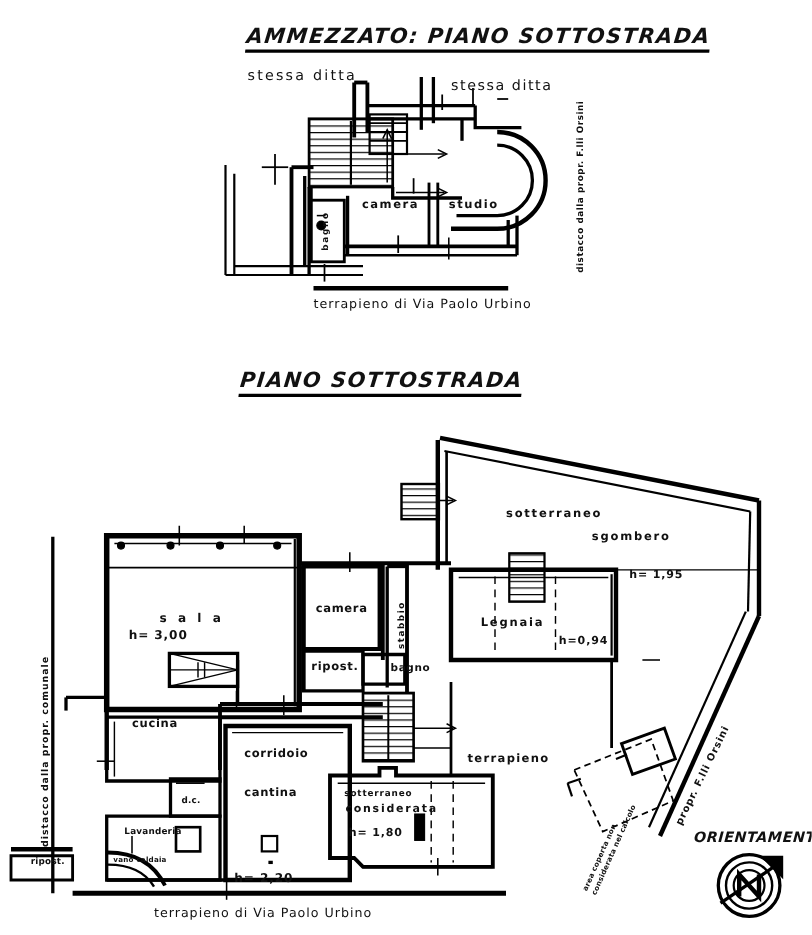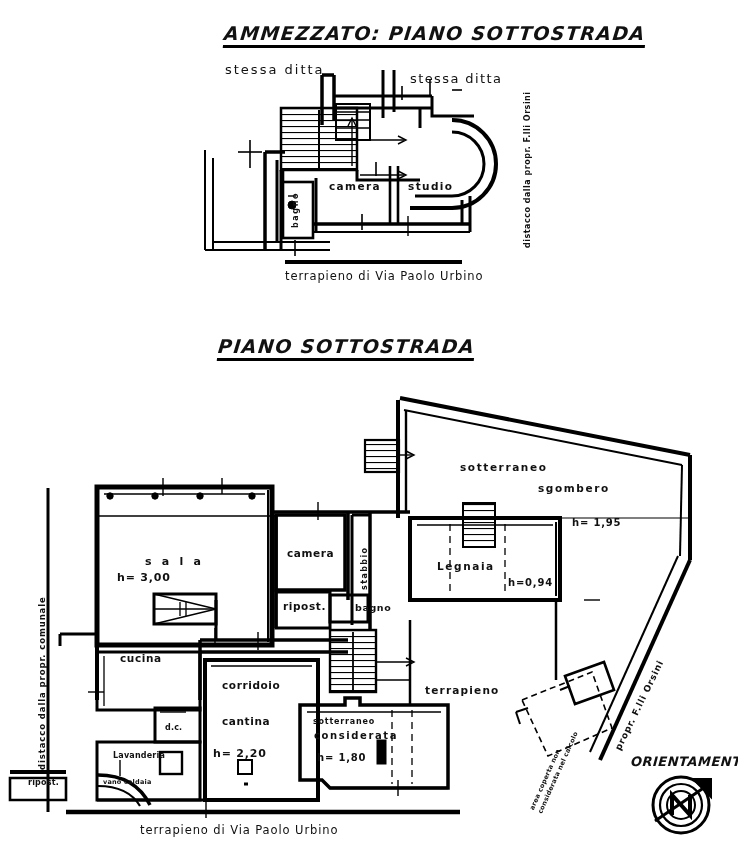--- a/index.html
+++ b/index.html
@@ -378,21 +378,21 @@
   <div class="lbl hgt" style="left:508px; top:578px; font-size:10px;">h=0,94</div>
 
   <div class="lbl hgt" style="left:572px; top:518px; font-size:10px;">h= 1,95</div>
 
   <div class="lbl room" style="left:120px; top:653px;">cucina</div>
 
   <div class="lbl room" style="left:222px; top:680px;text-align:right;">corridoio</div>
 
   <div class="lbl room" style="left:222px; top:716px;">cantina</div>
 
-  <div class="lbl hgt" style="left:213px; top:748px;">h= 2,20</div>
+  <div class="lbl hgt" style="left:213px; top:793px;">h= 2,20</div>
 
   <div class="lbl tiny" style="left:165px; top:724px; font-size:8px;">d.c.</div>
 
   <div class="lbl tiny" style="left:113px; top:752px; font-size:8px;">Lavanderia</div>
 
   <div class="lbl tiny" style="left:103px; top:778px; font-size:6.5px; line-height:1.25;">vano caldaia</div>
 
   <div class="lbl tiny" style="left:313px; top:718px; font-size:8px; letter-spacing:0.8px;">sotterraneo</div>
 
   <div class="lbl room" style="left:314px; top:731px; font-size:10px; letter-spacing:1.6px;">considerata</div>

